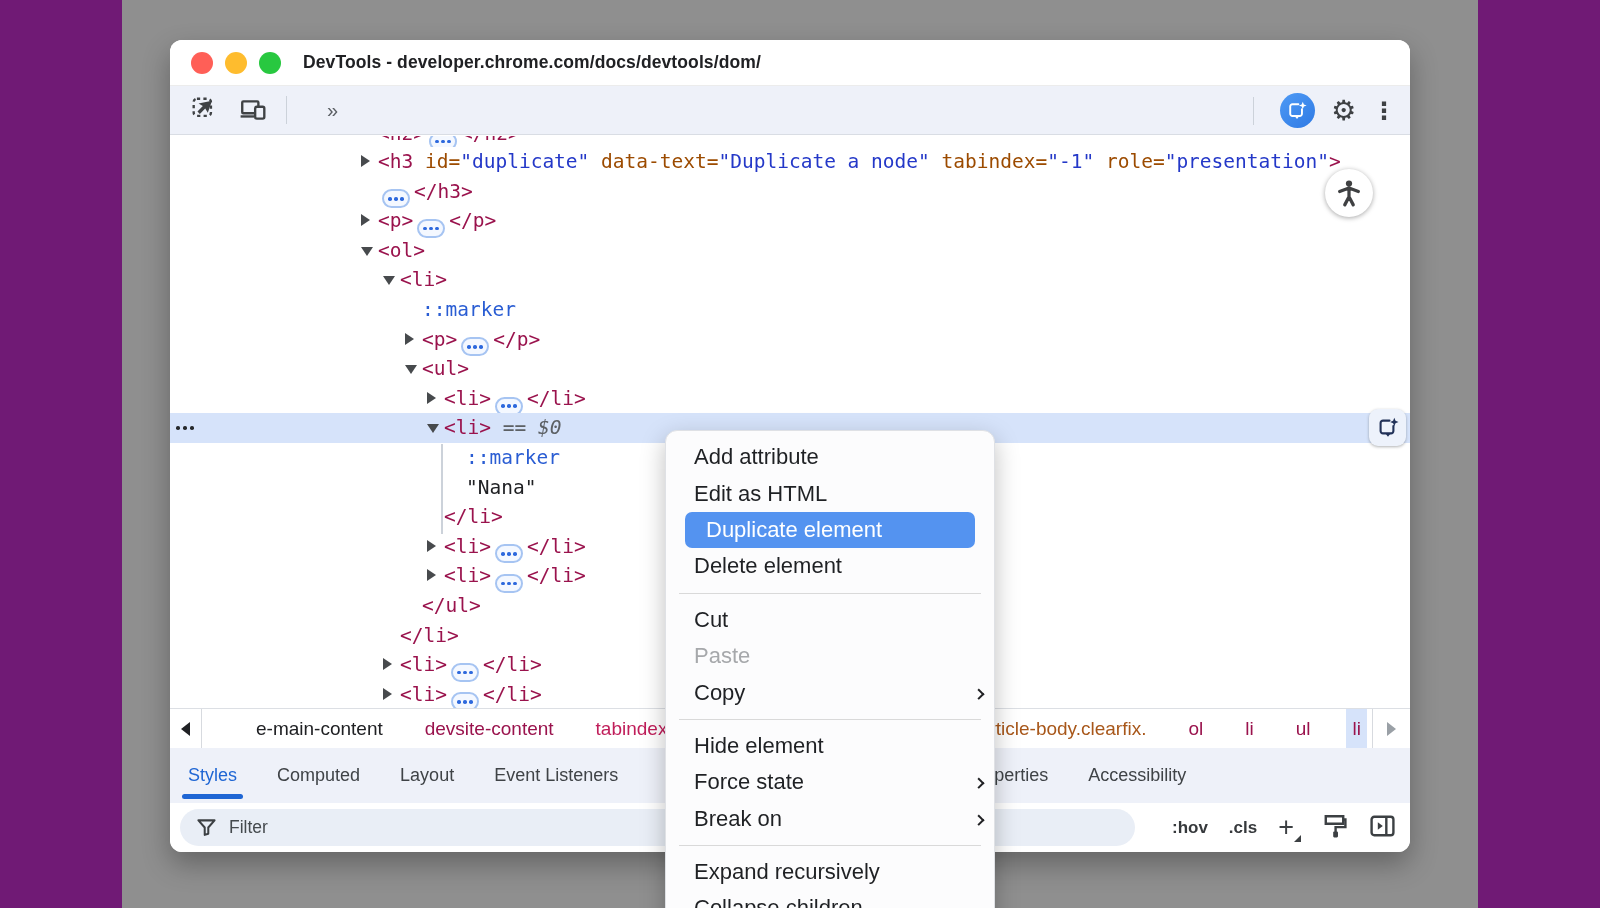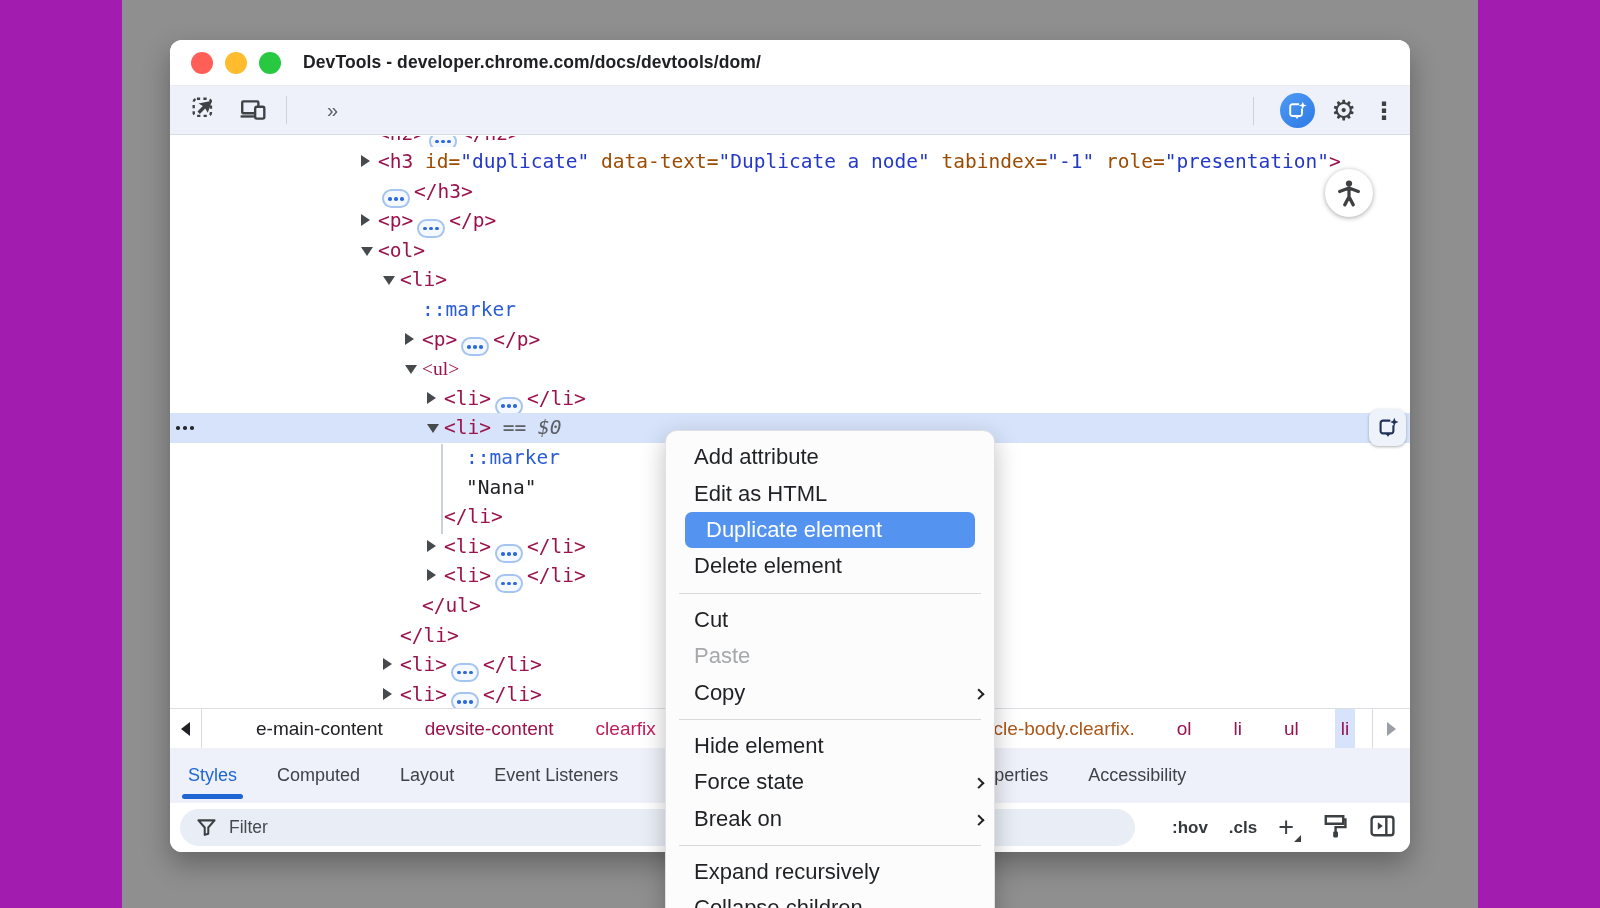--- a/index.html
+++ b/index.html
@@ -1,17 +1,17 @@
 <!DOCTYPE html>
 <html style="--accent-blue: #1f66d4; --selection-blue: #d6e3fa; --menu-highlight: #5493f0; --tag: #9a134d; --attr: #9c4b00; --value: #2438c8; --pseudo: #2a5dd3; --crumb-plain: #202124; --crumb-maroon: #9a134d; --crumb-crimson: #c01e5a; --crumb-orange: #a8571a; --toolbar-bg: #eef1f9; --window-bg: #ffffff; --backdrop: #8f8f8f;"><head>
 <meta charset="utf-8">
 <style>
   * { margin:0; padding:0; box-sizing:border-box; }
   html,body { background:#fff; font-family:"Liberation Sans", sans-serif; }
-  .stage { position:relative; width:1600px; height:908px; overflow:hidden; background:#a21caf; }
+  .stage { position:relative; width:1600px; height:908px; overflow:hidden; background:#701a75; }
   .backdrop { position:absolute; left:122px; top:0; width:1356px; height:908px; background:var(--backdrop,#8f8f8f); }
 
   
   .win { position:absolute; left:170px; top:40px; width:1240px; height:812px; background:var(--window-bg,#fff);
          border-radius:12px; box-shadow:0 12px 28px rgba(0,0,0,.3); }
   .titlebar { position:relative; height:46px; border-bottom:1px solid #ececec; border-radius:12px 12px 0 0; background:#fff;
               display:flex; align-items:center; padding-left:21px; }
   .tl-dot { width:22px; height:22px; border-radius:50%; margin-right:12px; }
   .title-text { font-size:17.5px; font-weight:700; color:#202124; margin-left:10px; letter-spacing:.1px; }
 
@@ -172,21 +172,21 @@
               <i></i>
             </span><span class="tok-tag">&lt;/p&gt;</span></span><span class="arrow col" style="left: 191px;"></span></div>
         <div class="row" style="padding-left: 208px;"><span class="row-in" style="display: inline-block;"><span class="tok-tag">&lt;ol&gt;</span></span><span class="arrow exp" style="left: 191px;"></span></div>
         <div class="row" style="padding-left: 230px;"><span class="row-in" style="display: inline-block;"><span class="tok-tag">&lt;li&gt;</span></span><span class="arrow exp" style="left: 213px;"></span></div>
         <div class="row" style="padding-left: 252px;"><span class="row-in" style="display: inline-block;"><span class="tok-pseudo">::marker</span></span></div>
         <div class="row" style="padding-left: 252px;"><span class="row-in" style="display: inline-block;"><span class="tok-tag">&lt;p&gt;</span><span class="pill">
               <i></i>
               <i></i>
               <i></i>
             </span><span class="tok-tag">&lt;/p&gt;</span></span><span class="arrow col" style="left: 235px;"></span></div>
-        <div class="row" style="padding-left: 252px; font-family: Liberation Serif, serif;"><span class="row-in" style="display: inline-block;"><span class="tok-tag">&lt;ul&gt;</span></span><span class="arrow exp" style="left: 235px;"></span></div>
+        <div class="row" style="padding-left: 252px;"><span class="row-in" style="display: inline-block;"><span class="tok-tag">&lt;ul&gt;</span></span><span class="arrow exp" style="left: 235px;"></span></div>
         <div class="row" style="padding-left: 274px;"><span class="row-in" style="display: inline-block;"><span class="tok-tag">&lt;li&gt;</span><span class="pill">
               <i></i>
               <i></i>
               <i></i>
             </span><span class="tok-tag">&lt;/li&gt;</span></span><span class="arrow col" style="left: 257px;"></span></div>
         <div class="row selected" style="padding-left: 274px;"><span class="row-in" style="display: inline-block;"><span class="tok-tag">&lt;li&gt;</span><span class="tok-eq"> == </span><span class="tok-dollar">$0</span></span><span class="arrow exp" style="left: 257px;"></span><span class="gutter-dots">
             <i></i>
             <i></i>
             <i></i>
           </span><span class="ai-chip">
@@ -231,21 +231,21 @@
       </svg>
     </div>
 
     <div class="crumbbar">
       <div class="crumb-btn left">
           <div class="tri-l"></div>
         </div>
       <div class="crumbs" id="crumbs">
           <div class="crumb plain">e-main-content</div>
           <div class="crumb maroon">devsite-content</div>
-          <div class="crumb crimson">clearfix</div>
+          <div class="crumb crimson">tabindex</div>
           <div class="crumb-spacer"></div>
           <div class="crumb orange">rticle-body.clearfix.</div>
           <div class="crumb maroon">ol</div>
           <div class="crumb maroon">li</div>
           <div class="crumb maroon">ul</div>
           <div class="crumb maroon selected">li</div>
         </div>
       <div class="crumb-btn right">
           <div class="tri-r"></div>
         </div>

